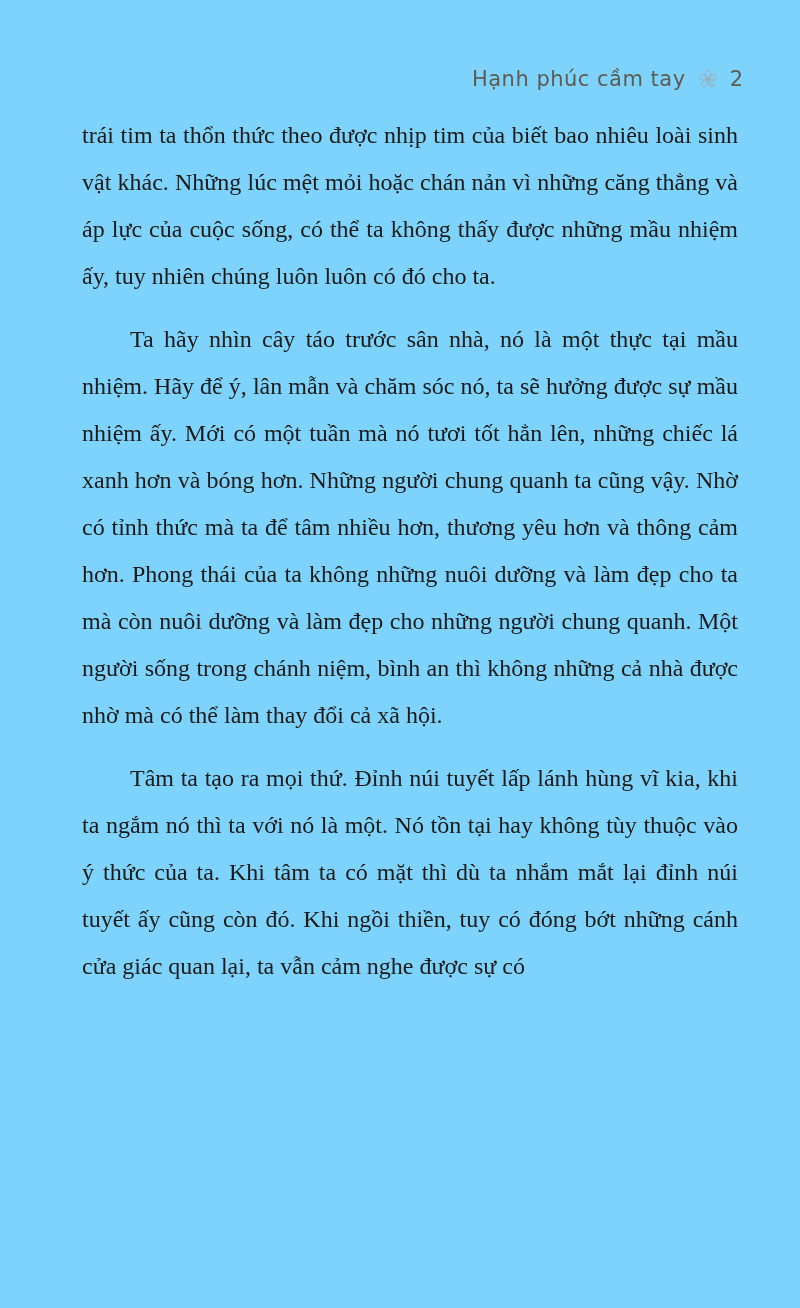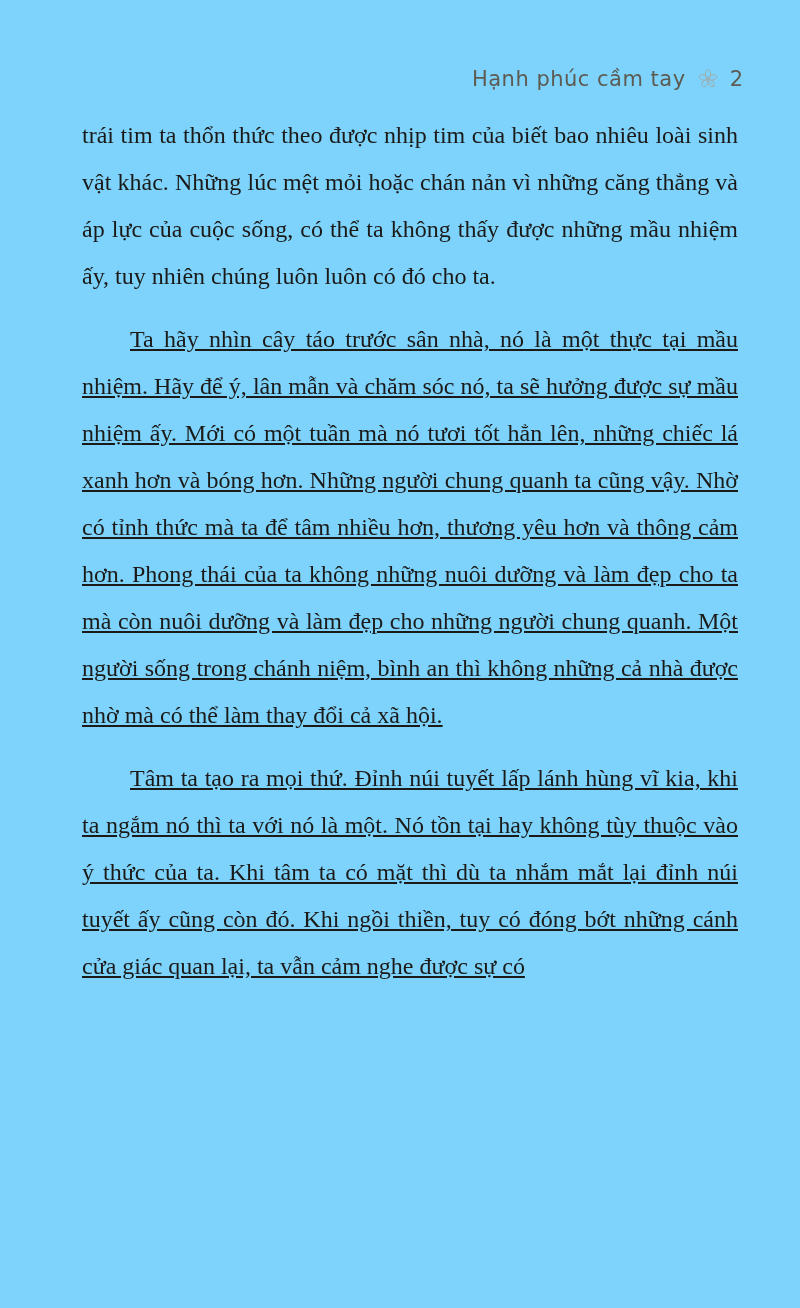--- a/index.html
+++ b/index.html
@@ -55,21 +55,20 @@
     text-align: justify;
   }
   .para {
     margin: 0;
   }
   .para + .para {
     margin-top: 16px;
   }
   .para.indent {
     text-indent: 48px;
-    text-decoration: underline;
   }
 </style>
 </head>
 <body>
 
 <div class="page">
 
   <div class="running-header">
     <span class="running-title">Hạnh phúc cầm tay</span>
     <span class="header-icon">

